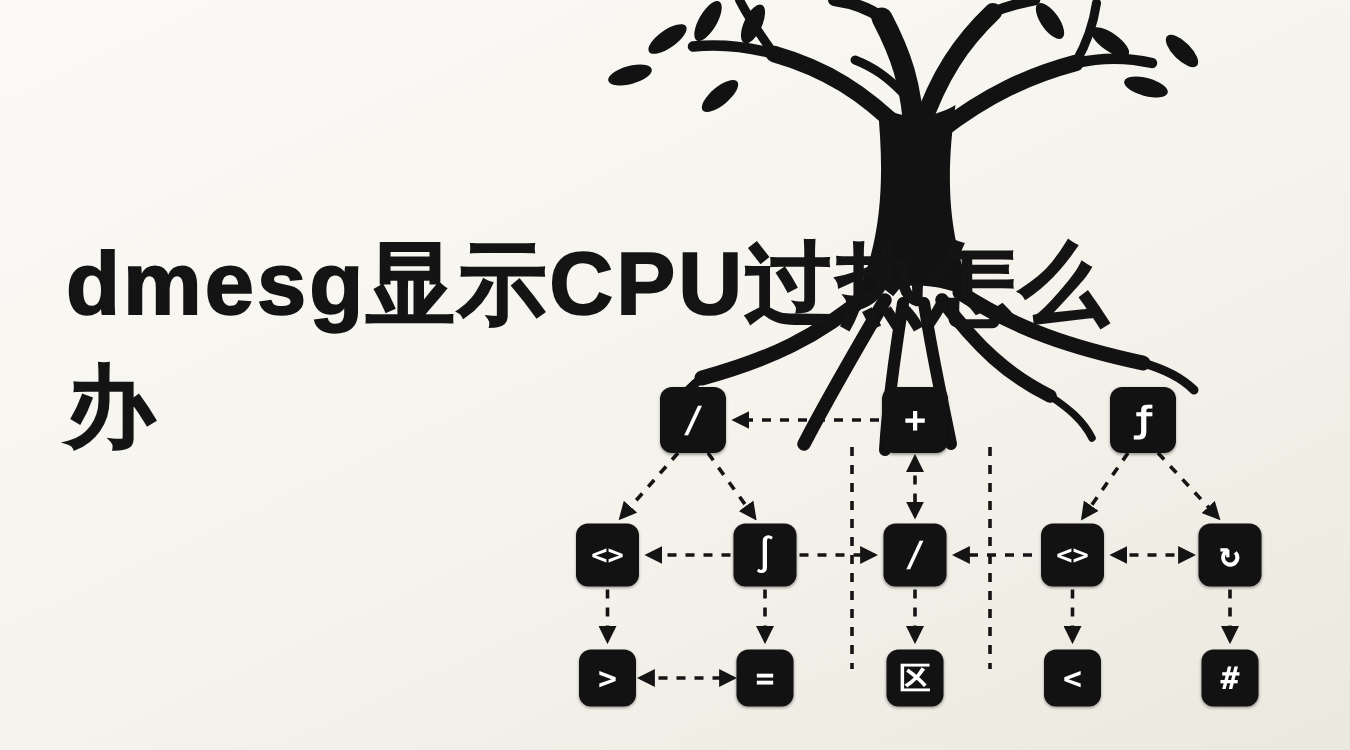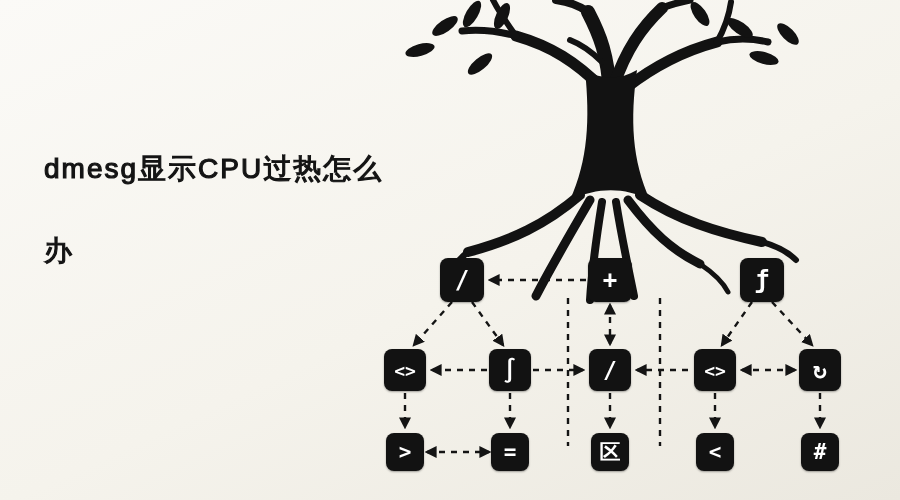--- a/index.html
+++ b/index.html
@@ -4,21 +4,21 @@
 <style>
   html,body{margin:0;padding:0;background:#ddd;}
   .stage{
     position:relative;width:900px;height:500px;overflow:hidden;
     background:linear-gradient(155deg,#fbfaf7 0%,#f5f3ec 55%,#ebe8df 100%);
     font-family:"Liberation Sans","DejaVu Sans",sans-serif;
   }
   .layer{position:absolute;inset:0;}
   .title-line{
     position:absolute;left:44px;color:#141414;
-    font-size:28px;font-weight:400;letter-spacing:2px;
+    font-size:59px;font-weight:700;letter-spacing:2px;
     -webkit-text-stroke:1.2px #141414;white-space:nowrap;
   }
   .title-line.l1{top:150px;}
   .title-line.l2{top:232px;}
   .node{
     position:absolute;display:flex;align-items:center;justify-content:center;
     background:#121212;color:#ffffff;border-radius:8px;
     font-family:"DejaVu Sans Mono","Liberation Mono",monospace;font-weight:700;
     box-shadow:0 1px 2px rgba(0,0,0,.35);
   }

